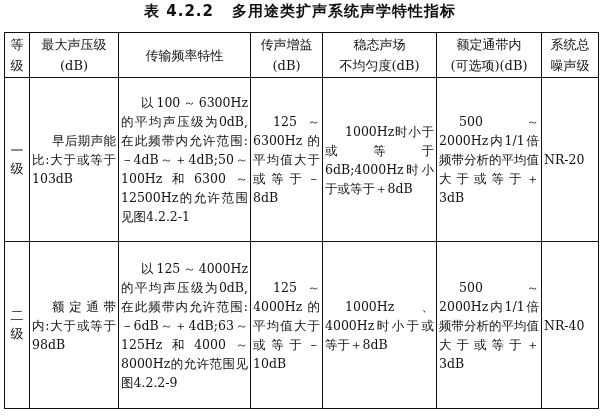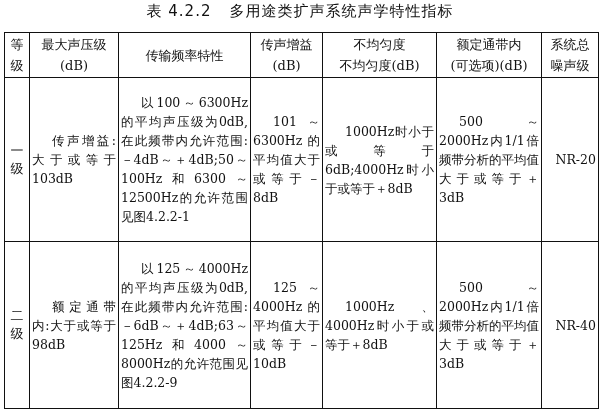--- a/index.html
+++ b/index.html
@@ -1,31 +1,31 @@
 <!DOCTYPE html>
 <html><head>
 <meta charset="utf-8">
 <style>
   html, body { margin: 0; padding: 0; background: #ffffff; }
   body { width: 600px; height: 420px; position: relative; overflow: hidden;
          font-family: "DejaVu Serif", "Liberation Serif", serif; color: #111; }
   .title { position: absolute; top: 2px; left: 0; width: 600px; text-align: center;
-           font-family: "DejaVu Sans", "Liberation Sans", sans-serif; font-weight: normal;
+           font-family: "DejaVu Sans", "Liberation Sans", sans-serif; font-weight: bold;
            font-size: 15px; letter-spacing: 1px; }
   .title .num { margin-right: 18px; }
   table { position: absolute; left: 4px; top: 32px; border-collapse: collapse;
           table-layout: fixed; width: 594px; }
   td, th { border: 1.5px solid #111; padding: 0 2px; vertical-align: middle;
            font-size: 12.5px; line-height: 19px; font-weight: normal; }
   thead th { height: 44px; text-align: center; line-height: 21px; font-size: 13px; }
   .r1 td { height: 163px; }
   .r2 td { height: 166px; }
   .grade { text-align: center; line-height: 18px; font-size: 13px; padding: 0; }
   .just { text-align: justify; text-align-last: left; margin-left: 8px; }
-  .center { text-align: right; }
+  .center { text-align: left; }
   .indent { text-indent: 1.6em; }
 </style>
 </head>
 <body>
 
 <div class="title">
   <span class="num">表 4.2.2</span><span>多用途类扩声系统声学特性指标</span>
 </div>
 
 <table>
@@ -37,31 +37,31 @@
     <col style="width:114px">
     <col style="width:105px">
     <col style="width:57px">
   </colgroup>
   <thead>
     <tr>
       <th><span>等</span><br><span>级</span></th>
       <th><span>最大声压级</span><br><span>(dB)</span></th>
       <th><span>传输频率特性</span></th>
       <th><span>传声增益</span><br><span>(dB)</span></th>
-      <th><span>不均匀度</span><br><span>不均匀度(dB)</span></th>
+      <th><span>稳态声场</span><br><span>不均匀度(dB)</span></th>
       <th><span>额定通带内</span><br><span>(可选项)(dB)</span></th>
       <th><span>系统总</span><br><span>噪声级</span></th>
     </tr>
   </thead>
   <tbody>
     <tr class="r1">
       <td class="grade"><span>一</span><br><span>级</span></td>
-      <td class="just indent">传声增益:大于或等于103dB</td>
+      <td class="just indent">早后期声能比:大于或等于103dB</td>
       <td class="just indent">以100～6300Hz的平均声压级为0dB,在此频带内允许范围:－4dB～＋4dB;50～100Hz和6300～12500Hz的允许范围见图4.2.2-1</td>
-      <td class="just indent">101～6300Hz的平均值大于或等于－8dB</td>
+      <td class="just indent">125～6300Hz的平均值大于或等于－8dB</td>
       <td class="just indent">1000Hz时小于或等于6dB;4000Hz时小于或等于＋8dB</td>
       <td class="just indent">500～2000Hz内1/1倍频带分析的平均值大于或等于＋3dB</td>
       <td class="center">NR-20</td>
     </tr>
     <tr class="r2">
       <td class="grade"><span>二</span><br><span>级</span></td>
       <td class="just indent">额定通带内:大于或等于98dB</td>
       <td class="just indent">以125～4000Hz的平均声压级为0dB,在此频带内允许范围:－6dB～＋4dB;63～125Hz和4000～8000Hz的允许范围见图4.2.2-9</td>
       <td class="just indent">125～4000Hz的平均值大于或等于－10dB</td>
       <td class="just indent">1000Hz、4000Hz时小于或等于＋8dB</td>

